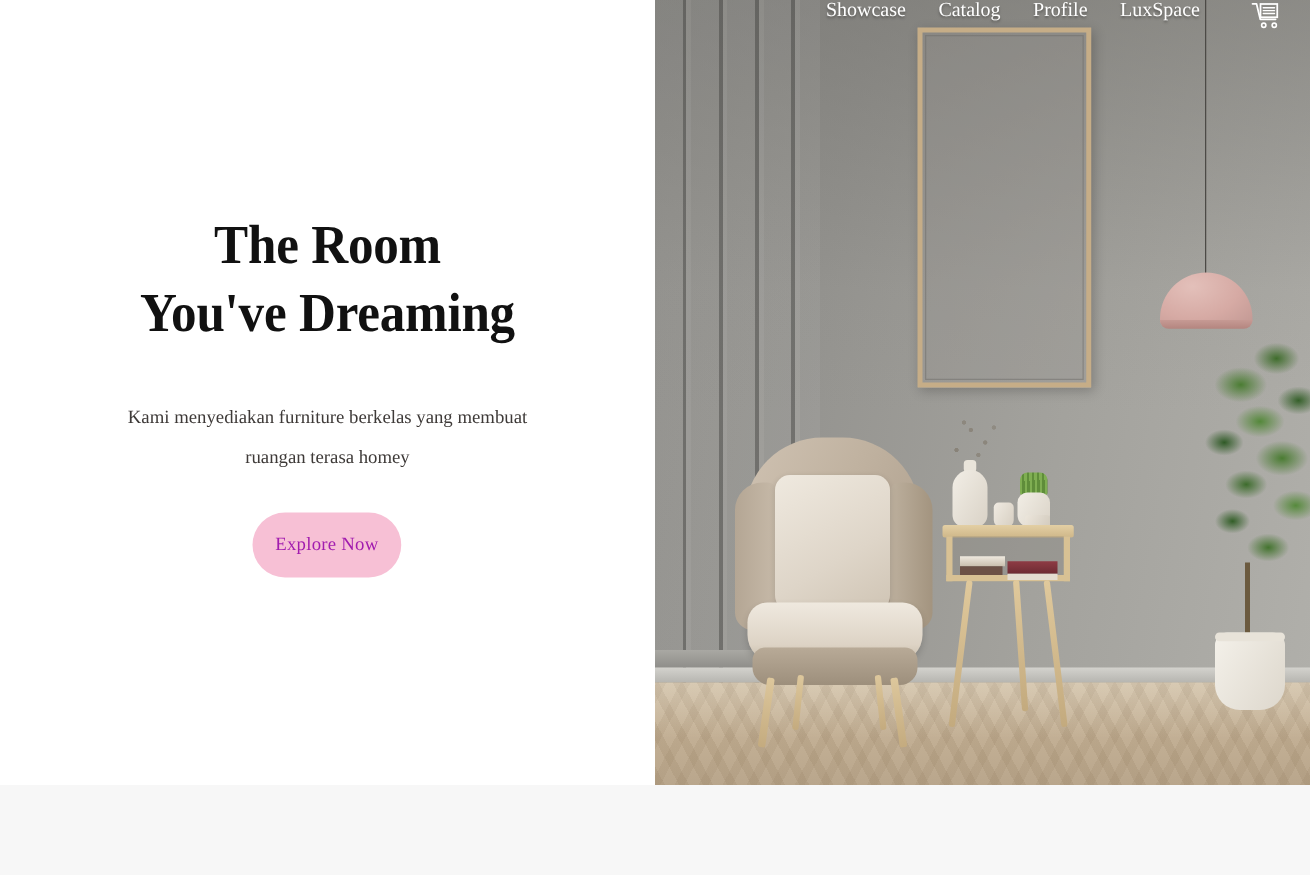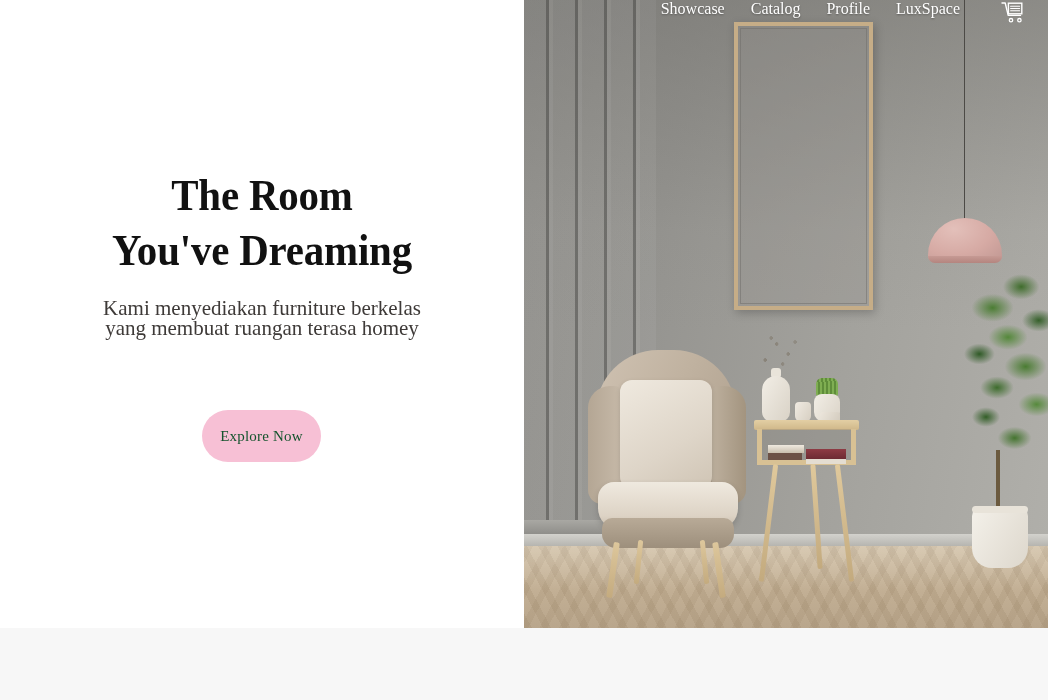--- a/index.html
+++ b/index.html
@@ -44,31 +44,31 @@
   }
   .headline {
     position:absolute; left:0; top:168px; width:524px;
     text-align:center;
     font-family:"Liberation Serif", serif;
     font-weight:700; font-size:44px; line-height:55px;
     color:#111111; letter-spacing:-0.2px;
     transform:scaleX(0.93); transform-origin:center;
   }
   .subhead {
-    position:absolute; left:92px; top:298px; width:340px;
+    position:absolute; left:92px; top:318px; width:340px;
     text-align:center;
     font-family:"Liberation Serif", serif;
-    font-size:21px; line-height:20px; color:#3e3a38;
+    font-size:15px; line-height:32px; color:#3e3a38;
   }
   .explore-btn {
     position:absolute; left:202px; top:410px;
     width:119px; height:52px; border:none; border-radius:26px;
     background:#f7c0d5;
     font-family:"Liberation Serif", serif;
-    font-size:15px; color:#14532d; cursor:pointer;
+    font-size:15px; color:#a21caf; cursor:pointer;
     letter-spacing:.2px;
   }
 
   
   .hero-photo {
     position:absolute; left:524px; top:0; width:524px; height:628px;
     overflow:hidden;
     background:#9a9894;
   }
   

